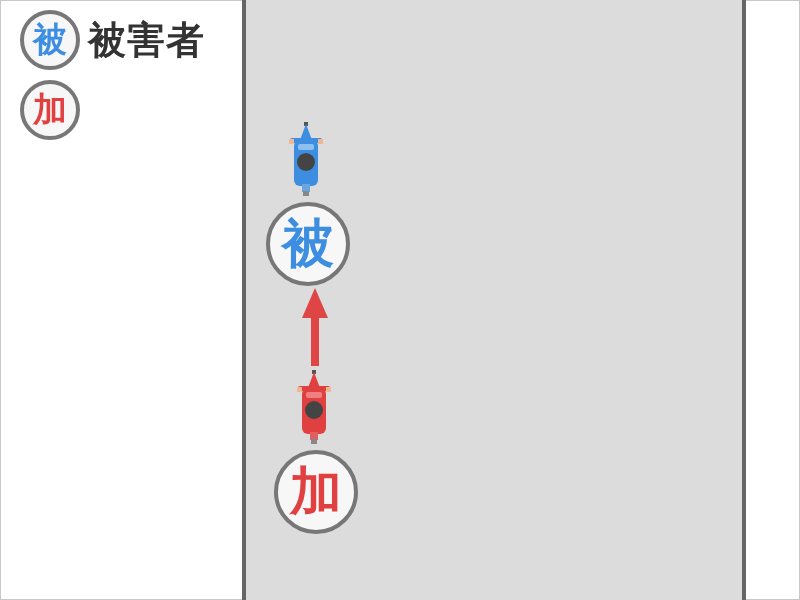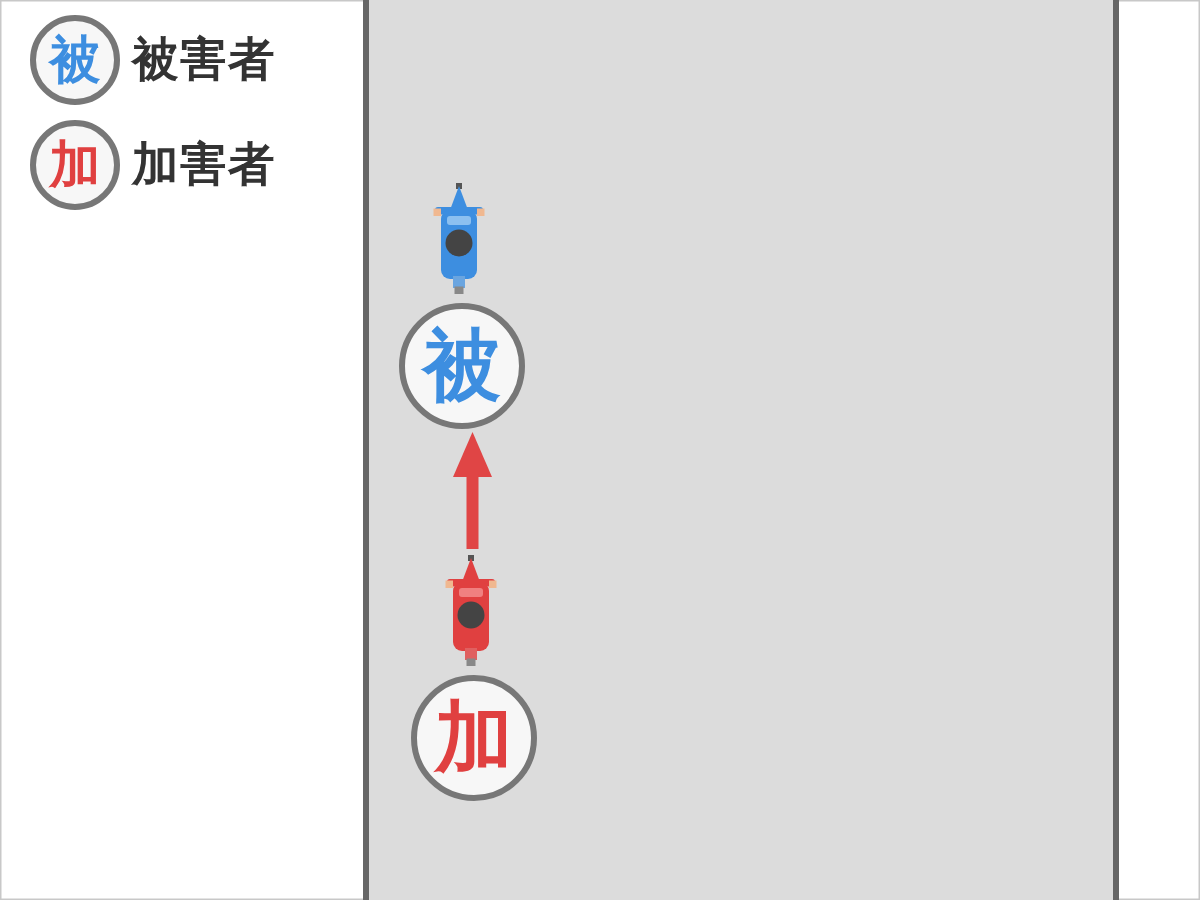--- a/index.html
+++ b/index.html
@@ -3,41 +3,40 @@
 <meta charset="utf-8">
 <style>
   html, body { margin:0; padding:0; }
   body { width:800px; height:600px; position:relative; overflow:hidden; background:#ffffff; font-family:"DejaVu Sans", sans-serif; }
   .frame { position:absolute; left:0; top:0; width:798px; height:598px; border:1px solid #c8c8c8; }
   .road { position:absolute; left:242px; top:0; width:504px; height:600px; background:#dcdcdc; }
   .road-edge { position:absolute; top:0; width:4px; height:600px; background:#666666; }
   .legend-row { position:absolute; left:20px; display:flex; align-items:center; }
   .badge { box-sizing:border-box; border-radius:50%; border:4px solid #777777; background:#f7f7f7; display:flex; align-items:center; justify-content:center; font-weight:bold; }
   .legend-badge { width:60px; height:60px; font-size:34px; }
-  .legend-label { margin-left:8px; font-size:31px; font-weight:bold; color:#333333; letter-spacing:1px; }
+  .legend-label { margin-left:8px; font-size:38px; font-weight:bold; color:#333333; letter-spacing:1px; }
   .map-badge { position:absolute; width:84px; height:84px; font-size:52px; }
   .arrow { position:absolute; }
   .bike { position:absolute; }
 </style>
 </head>
 <body>
 
 <div class="frame"></div>
 
 <div class="road"></div>
 <div class="road-edge" style="left:242px;"></div>
 <div class="road-edge" style="left:742px;"></div>
 
 <div class="legend-row" style="top:10px;">
   <div class="badge legend-badge" style="color:#3d8ee0;">被</div>
   <span class="legend-label">被害者</span>
 </div>
 <div class="legend-row" style="top:80px;">
   <div class="badge legend-badge" style="color:#e04040;">加</div>
-  <span class="legend-label">加害者</span>
 </div>
 
 <svg class="bike" style="left:284px; top:118px;" width="44" height="80" viewBox="0 0 44 80">
   <rect x="20" y="4" width="4" height="4" fill="#555"></rect>
   <polygon points="22,6 16,22 28,22" fill="#3d8ee0"></polygon>
   <rect x="6" y="20" width="32" height="5" rx="2" fill="#3d8ee0"></rect>
   <rect x="5" y="21" width="5" height="5" fill="#f0b890"></rect>
   <rect x="34" y="21" width="5" height="5" fill="#f0b890"></rect>
   <rect x="10" y="22" width="24" height="46" rx="6" fill="#3d8ee0"></rect>
   <rect x="14" y="26" width="16" height="6" rx="2" fill="#8cc0f0"></rect>

